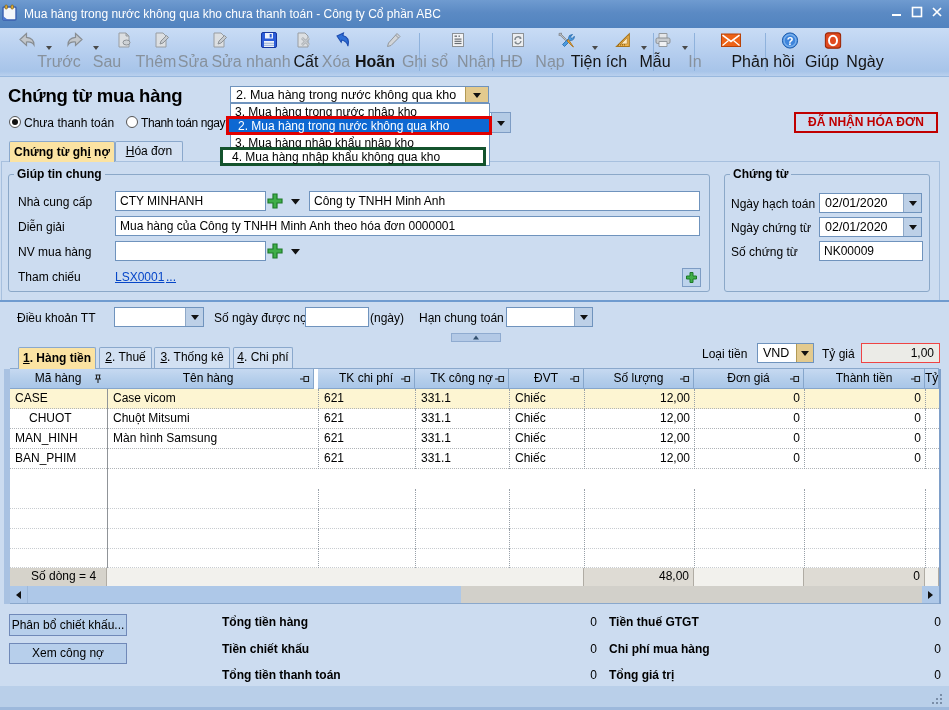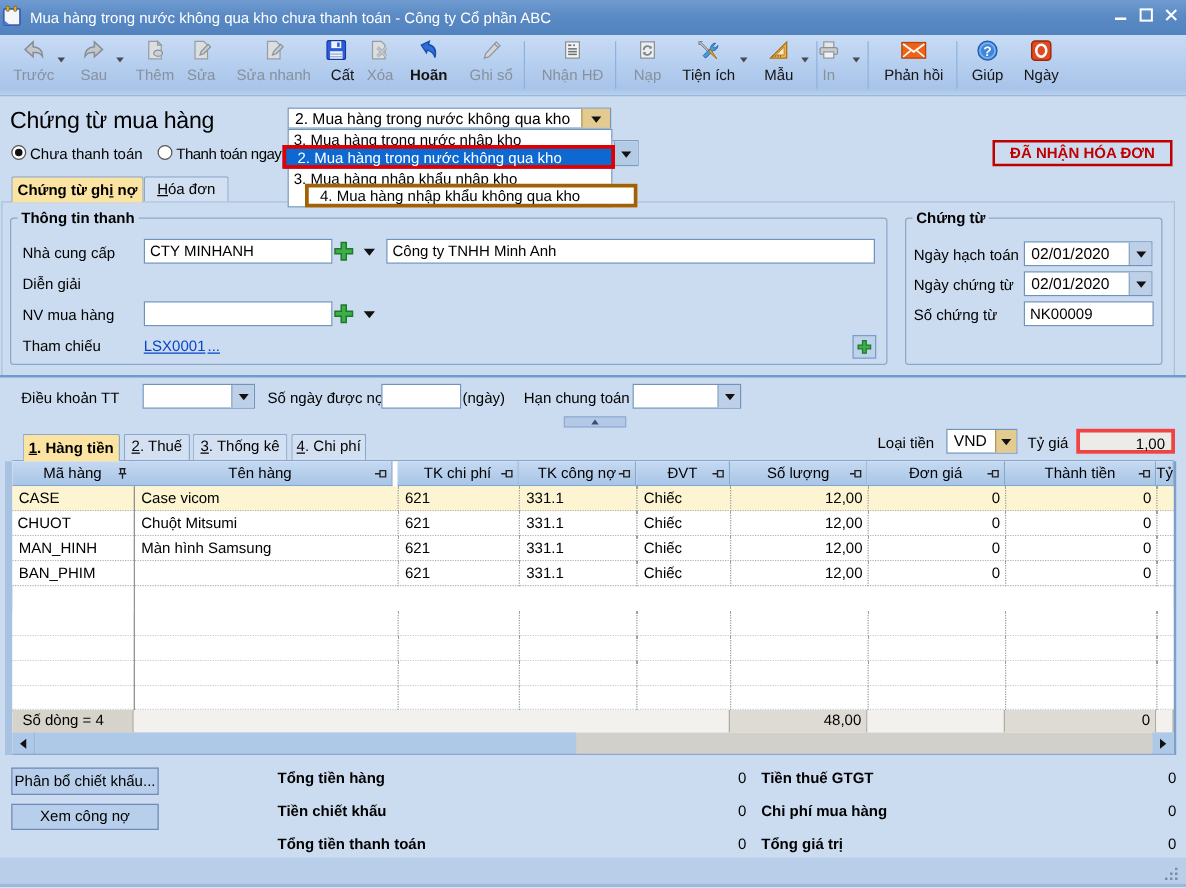--- a/index.html
+++ b/index.html
@@ -10,29 +10,29 @@
 
 
 #titlebar { position:absolute; left:0; top:0; width:949px; height:28px;
   background:linear-gradient(180deg,#6f9bd0 0%,#5b8ac4 45%,#5183bf 100%); }
 #titletext { position:absolute; left:24px; top:7px; color:#fff; font-size:12px; }
 
 
 #toolbar { position:absolute; left:0; top:28px; width:949px; height:49px;
   background:linear-gradient(180deg,#c9dcf5 0%,#b4cdee 55%,#a7c4e9 90%,#b9d0ee 100%);
   border-bottom:1px solid #98b8de; }
-.tbi { position:absolute; top:53px; font-size:12px; text-align:right; transform:translateX(-50%); white-space:nowrap; }
+.tbi { position:absolute; top:53px; font-size:16px; text-align:right; transform:translateX(-50%); white-space:nowrap;margin-left:32px; }
 .tbg { color:#87919c; }
 .tbb { color:#141414; }
 .tico { position:absolute; top:32px; transform:translateX(-50%); }
 .tsep { position:absolute; top:33px; width:1px; height:38px; background:#8fb2dc; }
 .tcaret { position:absolute; width:0; height:0; border-left:3.5px solid transparent; border-right:3.5px solid transparent; border-top:4px solid #4a4a4a; }
 
 
-#h1title { position:absolute; left:8px; top:85px; font-size:18.5px; font-weight:normal; letter-spacing:-0.2px; }
+#h1title { position:absolute; left:8px; top:85px; font-size:18.5px; font-weight:bold; letter-spacing:-0.2px; }
 .combo { position:absolute; background:#fff; border:1px solid #6f93bd; }
 .combobtn-tan { position:absolute; right:0; top:0; bottom:0; background:#e3ca8e; border-left:1px solid #b29a55; }
 .combobtn-blue { position:absolute; right:0; top:0; bottom:0; background:#bdd0e7; border-left:1px solid #8fa9c8; }
 .dna { position:absolute; left:50%; top:50%; transform:translate(-50%,-38%); width:0; height:0;
   border-left:4px solid transparent; border-right:4px solid transparent; border-top:5px solid #111; }
 .ctext { position:absolute; left:5px; top:2px; font-size:12.5px; white-space:nowrap; }
 
 
 .radio { position:absolute; width:12px; height:12px; border-radius:50%; background:#fff; border:1px solid #555; }
 .radio .dot { position:absolute; left:2px; top:2px; width:6px; height:6px; border-radius:50%; background:#111; }
@@ -222,33 +222,36 @@
   <div class="rlabel" style="left:24px;top:116px">Chưa thanh toán</div>
   <div class="radio" style="left:126px;top:116px"></div>
   <div class="rlabel" style="left:141px;top:116px;letter-spacing:-0.4px">Thanh toán ngay</div>
   <div id="danhan">ĐÃ NHẬN HÓA ĐƠN</div>
 
   <div id="tabpanel"></div>
   <div class="tab" style="left:9px;top:141px;width:106px;height:21px;background:#fbe3a2;font-weight:bold;line-height:20px;z-index:2">Chứng từ gh<span style="text-decoration:underline">i</span> nợ</div>
   <div class="tab" style="left:115px;top:141px;width:68px;height:20px;background:#d2e0f2;line-height:19px"><span style="text-decoration:underline">H</span>óa đơn</div>
 
   <div class="gbox" style="left:8px;top:174px;width:702px;height:118px"></div>
-  <div class="glabel" style="left:14px;top:167px">Thông tin thanh</div>
+  <div class="glabel" style="left:14px;top:167px">Giúp tin chung</div>
   <div class="flabel" style="left:18px;top:195px">Nhà cung cấp</div>
   <div class="tbox" style="left:115px;top:191px;width:151px;height:20px">
       <span>CTY MINHANH</span>
     </div>
   <svg class="abs" style="left:266px;top:192px" width="36" height="18" viewBox="0 0 36 18">
     <path d="M7 2 H11 V7 H16 V11 H11 V16 H7 V11 H2 V7 H7 Z" fill="#3fae49" stroke="#1d7a28" stroke-width="1.2"></path>
     <path d="M25 7 h9 l-4.5 5.5 Z" fill="#111"></path>
   </svg>
   <div class="tbox" style="left:309px;top:191px;width:391px;height:20px">
       <span>Công ty TNHH Minh Anh</span>
     </div>
   <div class="flabel" style="left:18px;top:220px">Diễn giải</div>
+  <div class="tbox" style="left:115px;top:216px;width:585px;height:20px">
+      <span>Mua hàng của Công ty TNHH Minh Anh theo hóa đơn 0000001</span>
+    </div>
   <div class="flabel" style="left:18px;top:245px">NV mua hàng</div>
   <div class="tbox" style="left:115px;top:241px;width:151px;height:20px"></div>
   <svg class="abs" style="left:266px;top:242px" width="36" height="18" viewBox="0 0 36 18">
     <path d="M7 2 H11 V7 H16 V11 H11 V16 H7 V11 H2 V7 H7 Z" fill="#3fae49" stroke="#1d7a28" stroke-width="1.2"></path>
     <path d="M25 7 h9 l-4.5 5.5 Z" fill="#111"></path>
   </svg>
   <div class="flabel" style="left:18px;top:270px">Tham chiếu</div>
   <div class="flabel" style="left:115px;top:270px;color:#0646c8;text-decoration:underline">LSX0001</div>
   <div class="flabel" style="left:166px;top:270px;color:#0646c8;text-decoration:underline">...</div>
   <div class="abs" style="left:682px;top:268px;width:19px;height:19px;background:#bdd3ec;border:1px solid #7d9cc4">
@@ -299,21 +302,21 @@
     </div>
 
   <div class="flabel" style="left:702px;top:347px">Loại tiền</div>
   <div class="combo" style="left:757px;top:343px;width:57px;height:20px">
     <span class="ctext">VND</span>
     <div class="combobtn-tan" style="width:17px">
         <div class="dna"></div>
       </div>
   </div>
   <div class="flabel" style="left:822px;top:347px">Tỷ giá</div>
-  <div class="abs" style="left:861px;top:343px;width:79px;height:20px;background:#ebebe7;border:3px solid #ef4444;font-size:12px;text-align:right;line-height:18px;padding-right:5px">1,00</div>
+  <div class="abs" style="left:861px;top:343px;width:79px;height:20px;background:#ebebe7;border:1px solid #ef4444;font-size:12px;text-align:right;line-height:18px;padding-right:5px">1,00</div>
 
   <div class="itab" style="left:18px;width:78px;background:#fbe3a2;font-weight:bold;line-height:20px;z-index:2;height:22px"><span style="text-decoration:underline">1</span>. Hàng tiền</div>
   <div class="itab" style="left:99px;width:53px;background:#d2e0f2;line-height:19px"><span style="text-decoration:underline">2</span>. Thuế</div>
   <div class="itab" style="left:154px;width:76px;background:#d2e0f2;line-height:19px"><span style="text-decoration:underline">3</span>. Thống kê</div>
   <div class="itab" style="left:233px;width:60px;background:#d2e0f2;line-height:19px"><span style="text-decoration:underline">4</span>. Chi phí</div>
 
   <div id="gridL"></div>
   <div class="abs" style="left:10px;top:368px;width:929px;height:1px;background:#8aa8cc"></div>
   <div id="grid">
     <div class="gh" style="left:0px;width:97px">Mã hàng<svg style="position:absolute;right:4px;top:5px" width="8" height="10" viewBox="0 0 8 10">
@@ -346,21 +349,21 @@
       <div class="gc bL" style="left:97px;width:211px;padding-left:5px">Case vicom</div>
       <div class="gc bL" style="left:308px;width:97px;padding-left:5px">621</div>
       <div class="gc bL" style="left:405px;width:94px;padding-left:5px">331.1</div>
       <div class="gc bL" style="left:499px;width:75px;padding-left:5px">Chiếc</div>
       <div class="gc bL" style="left:574px;width:110px;padding-right:4px;text-align:right">12,00</div>
       <div class="gc bL" style="left:684px;width:110px;padding-right:4px;text-align:right">0</div>
       <div class="gc bL" style="left:794px;width:121px;padding-right:4px;text-align:right">0</div>
       <div class="gc bL" style="left:915px;width:14px;padding-left:5px"></div>
     </div>
     <div class="grow" style="top:40px;background:#fff;border-bottom:1px dotted #b0b4b8">
-      <div class="gc" style="left:0px;width:97px;padding-left:4px">CHUOT</div>
+      <div class="gc" style="left:0px;width:97px;padding-left:19px">CHUOT</div>
       <div class="gc bL" style="left:97px;width:211px;padding-left:5px">Chuột Mitsumi</div>
       <div class="gc bL" style="left:308px;width:97px;padding-left:5px">621</div>
       <div class="gc bL" style="left:405px;width:94px;padding-left:5px">331.1</div>
       <div class="gc bL" style="left:499px;width:75px;padding-left:5px">Chiếc</div>
       <div class="gc bL" style="left:574px;width:110px;padding-right:4px;text-align:right">12,00</div>
       <div class="gc bL" style="left:684px;width:110px;padding-right:4px;text-align:right">0</div>
       <div class="gc bL" style="left:794px;width:121px;padding-right:4px;text-align:right">0</div>
       <div class="gc bL" style="left:915px;width:14px;padding-left:5px"></div>
     </div>
     <div class="grow" style="top:60px;background:#fff;border-bottom:1px dotted #b0b4b8">
@@ -419,21 +422,21 @@
       <div class="gc bL" style="left:308px;width:2px;height:19px"></div>
       <div class="gc bL" style="left:405px;width:2px;height:19px"></div>
       <div class="gc bL" style="left:499px;width:2px;height:19px"></div>
       <div class="gc bL" style="left:574px;width:2px;height:19px"></div>
       <div class="gc bL" style="left:684px;width:2px;height:19px"></div>
       <div class="gc bL" style="left:794px;width:2px;height:19px"></div>
       <div class="gc bL" style="left:915px;width:2px;height:19px"></div>
     </div>
     <div style="position:absolute;left:97px;top:20px;width:1px;height:179px;background:#909498"></div>
     <div style="position:absolute;left:0;top:199px;width:929px;height:1px;background:#888"></div>
-    <div class="gfoot" style="left:0px;width:97px;background:#d6d3cb;padding-left:8px">Số dòng = 4</div>
+    <div class="gfoot" style="left:0px;width:97px;background:#d6d3cb;padding-left:21px">Số dòng = 4</div>
       <div class="gfoot" style="left:97px;width:477px;background:#f2f1ed;padding-left:4px"></div>
 
     <div class="gfoot" style="left:574px;width:110px;background:#dedbd4;padding-right:4px;text-align:right">48,00</div>
     <div class="gfoot" style="left:684px;width:110px;background:#f2f1ed;padding-left:4px"></div>
     <div class="gfoot" style="left:794px;width:121px;background:#dedbd4;padding-right:4px;text-align:right">0</div>
     <div class="gfoot" style="left:915px;width:14px;background:#f2f1ed;padding-left:4px"></div>
   </div>
   <div id="gridR"></div>
   <div id="hscroll">
     <div style="position:absolute;left:0;top:0;width:451px;height:18px;background:#aec8e8"></div>
@@ -483,17 +486,17 @@
         <div class="dna"></div>
       </div>
   </div>
 
   <div class="abs" style="left:230px;top:103px;width:260px;height:63px;background:#fff;border:1px solid #6f93bd;z-index:5"></div>
   <div class="abs" style="left:235px;top:105px;z-index:6;white-space:nowrap">3. Mua hàng trong nước nhập kho</div>
   <div class="abs" style="left:226px;top:116px;width:266px;height:19px;border:3px solid #e00000;background:#0d68d2;z-index:6">
     <div style="position:absolute;left:9px;top:0px;color:#fff;white-space:nowrap">2. Mua hàng trong nước không qua kho</div>
   </div>
   <div class="abs" style="left:235px;top:136px;z-index:6;white-space:nowrap">3. Mua hàng nhập khẩu nhập kho</div>
-  <div class="abs" style="left:244px;top:147px;width:266px;height:19px;border:3px solid #a16207;background:#fff;z-index:6">
+  <div class="abs" style="left:220px;top:147px;width:266px;height:19px;border:3px solid #14532d;background:#fff;z-index:6">
     <div style="position:absolute;left:9px;top:0px;white-space:nowrap">4. Mua hàng nhập khẩu không qua kho</div>
   </div>
 
 </div>
 
 </body></html>

